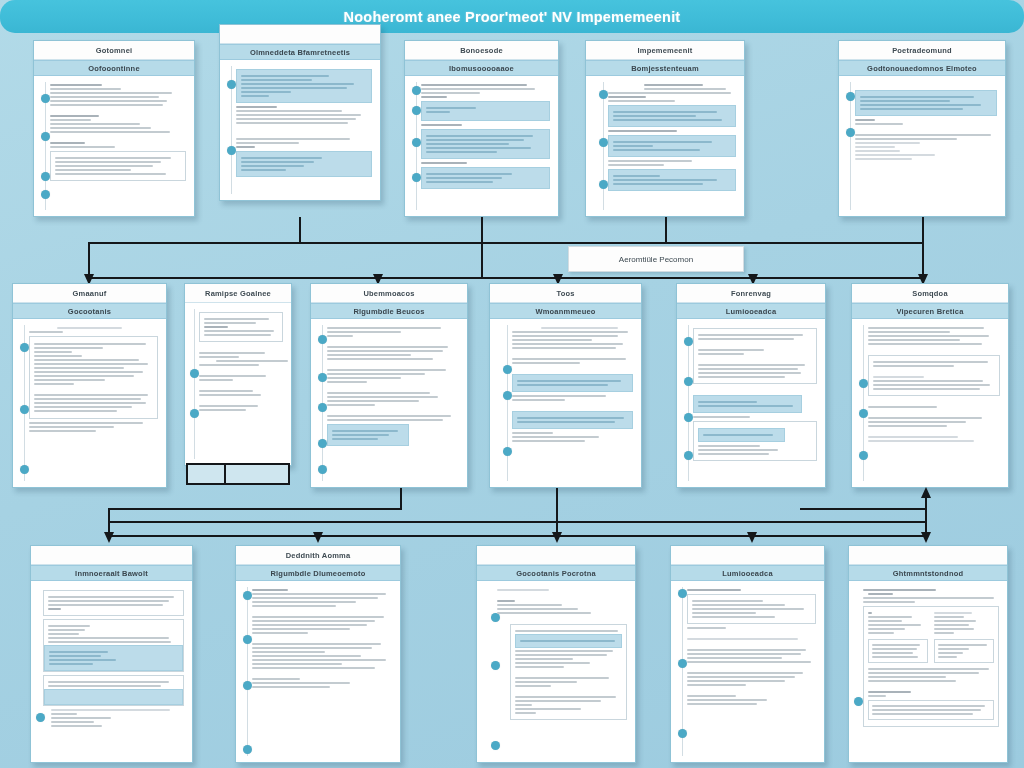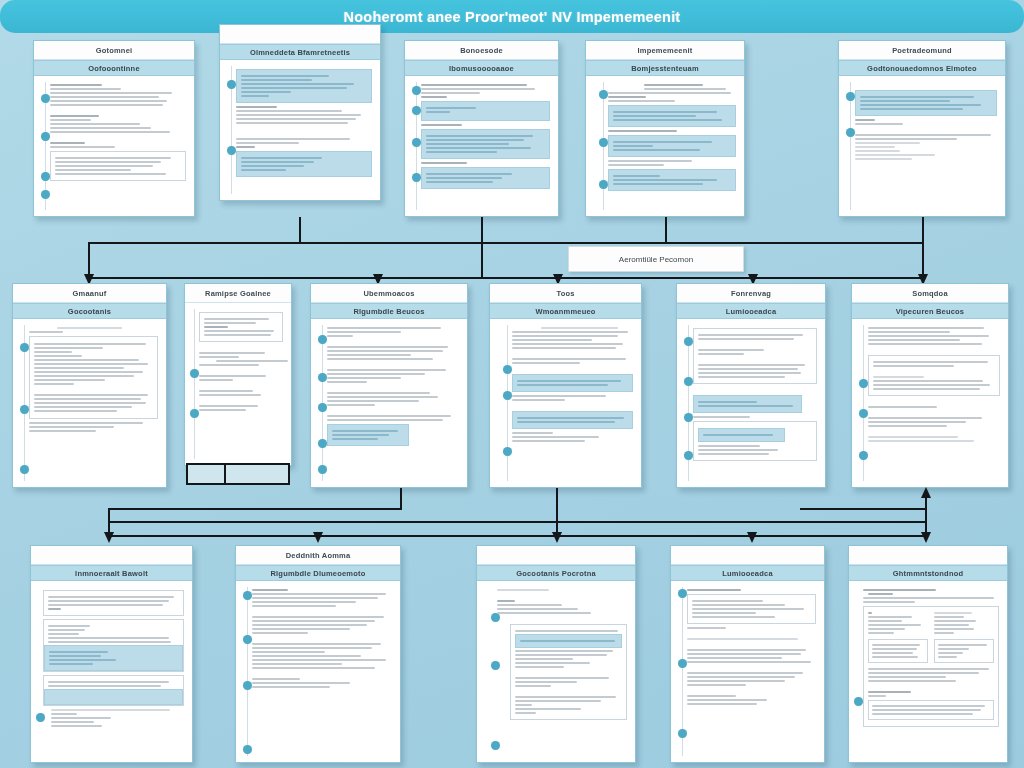--- a/index.html
+++ b/index.html
@@ -534,21 +534,21 @@
         </div>
         <div class="ln" style="width:54%"></div>
         <div class="ln" style="width:70%"></div>
         <div class="ln" style="width:62%"></div>
       </div>
     </div>
   </div>
 
   <div class="card" style="left:851px; top:283px; width:158px; height:205px;">
     <div class="card-title">Somqdoa</div>
-    <div class="card-subtitle">Vipecuren Beucos</div>
+    <div class="card-subtitle">Vipecuren Bretica</div>
     <div class="card-body">
       <div class="rule"></div>
       <div class="bullet" style="top:60px;"></div>
       <div class="bullet" style="top:90px;"></div>
       <div class="bullet" style="top:132px;"></div>
       <div class="ln" style="width:88%"></div>
       <div class="ln" style="width:62%"></div>
       <div class="ln" style="width:92%"></div>
       <div class="ln" style="width:70%"></div>
       <div class="ln" style="width:86%"></div>

